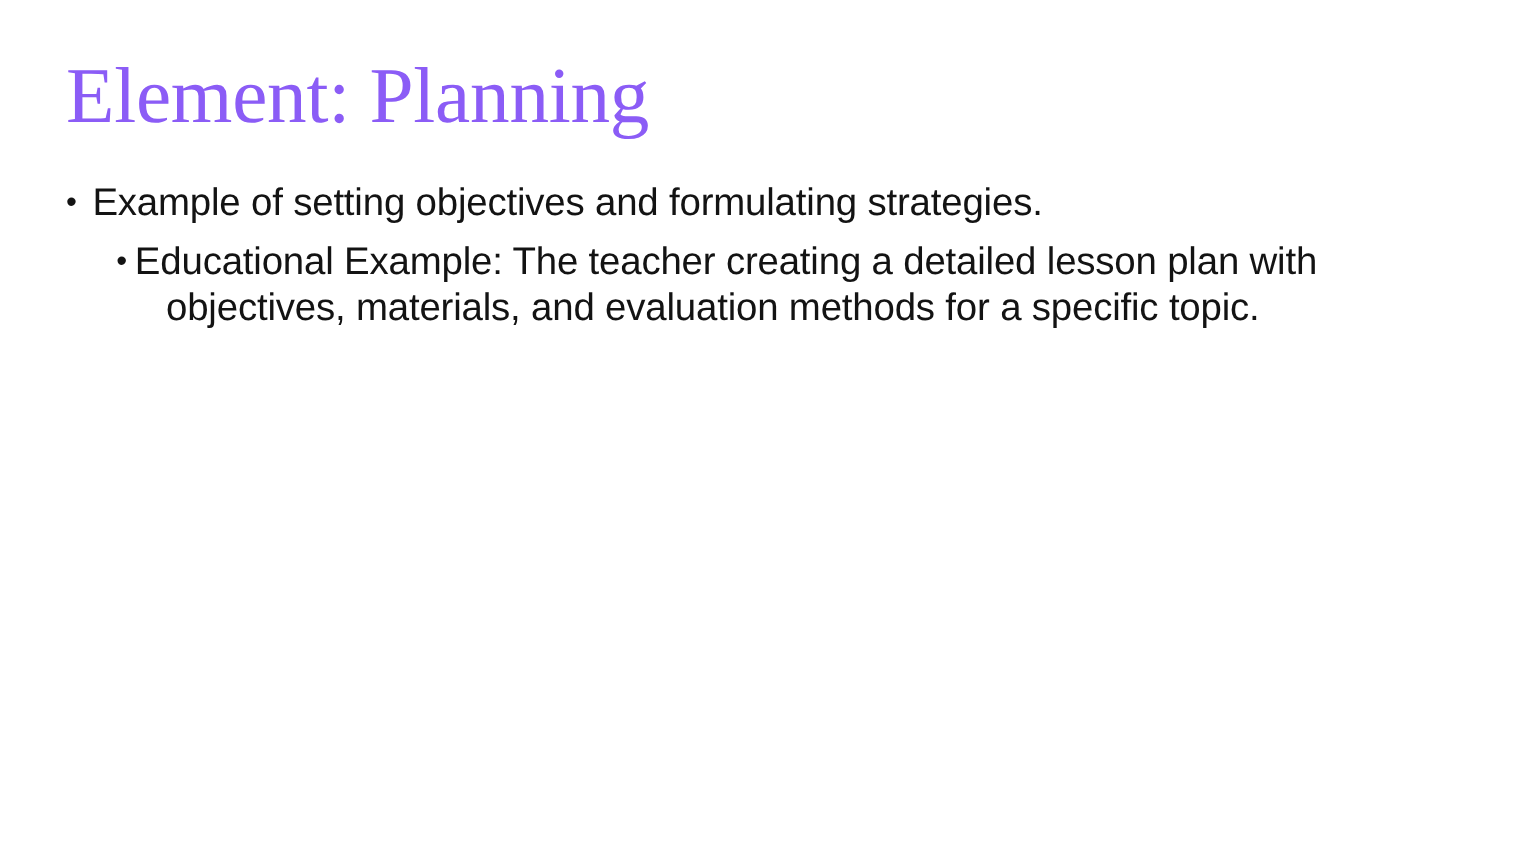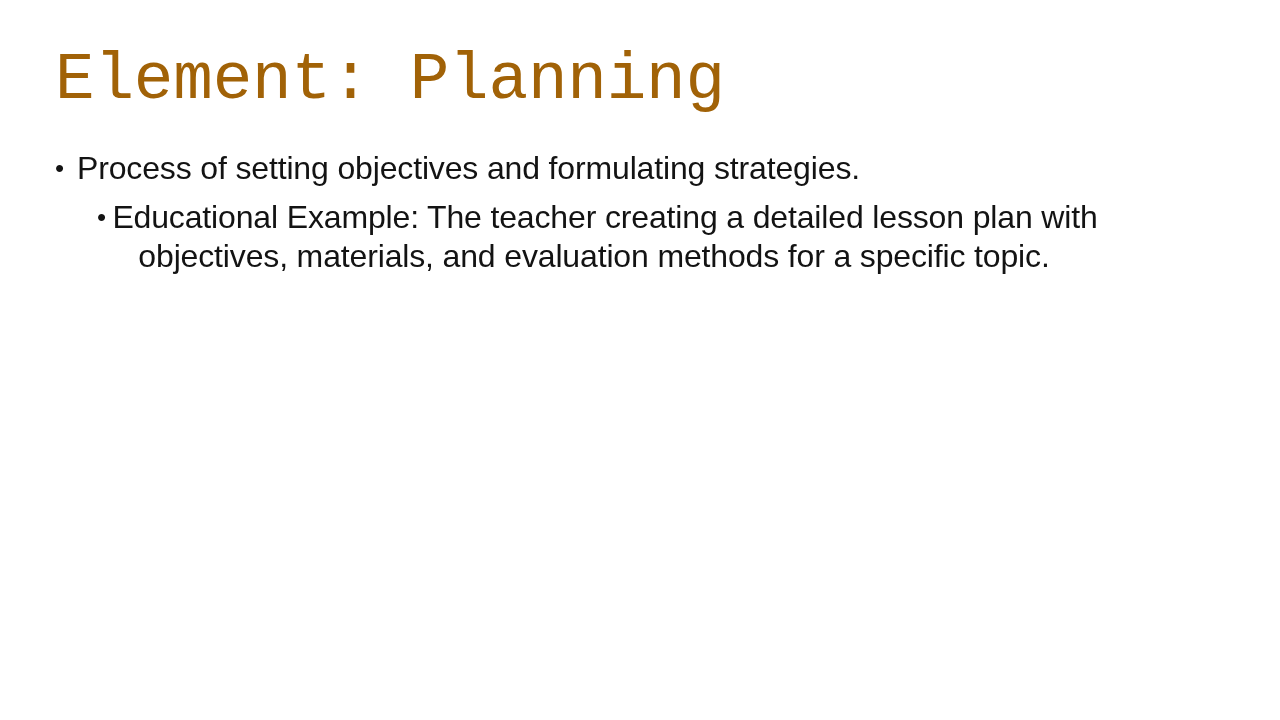--- a/index.html
+++ b/index.html
@@ -22,26 +22,26 @@
     background: #ffffff;
     box-sizing: border-box;
   }
 
   .slide-title {
     position: absolute;
     left: 55px;
     top: 48px;
     width: 1170px;
     margin: 0;
-    font-family: Liberation Mono, monospace;
+    font-family: Liberation Serif, serif;
     font-size: 66px;
     font-weight: 400;
     line-height: 1.0;
     letter-spacing: -0.2px;
-    color: #a16207;
+    color: #8b5cf6;
     white-space: nowrap;
   }
 
   .slide-body {
     position: absolute;
     left: 55px;
     top: 145px;
     width: 1078px;
   }
 
@@ -91,21 +91,21 @@
 <body>
 
 <div class="slide">
 
   <h1 class="slide-title">Element: Planning</h1>
 
   <div class="slide-body">
     <ul class="bullet-list">
 
       <li class="bullet-item">
-        <span class="bullet-glyph">•</span><span class="bullet-text">Process of setting objectives and formulating strategies.</span>
+        <span class="bullet-glyph">•</span><span class="bullet-text">Example of setting objectives and formulating strategies.</span>
       </li>
 
       <li class="bullet-item wrapping">
         <span class="bullet-glyph">•</span><span class="bullet-text">Educational Example: The teacher creating a detailed lesson plan with objectives, materials, and evaluation methods for a specific topic.</span>
       </li>
 
     </ul>
   </div>
 
 </div>

